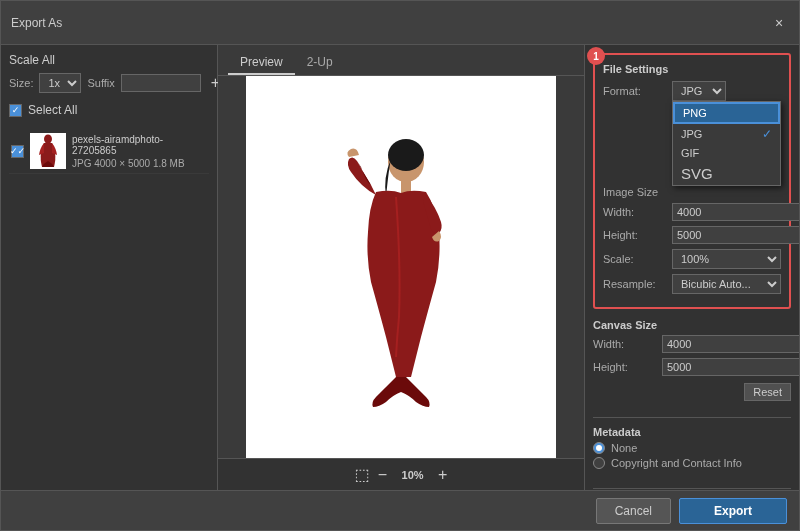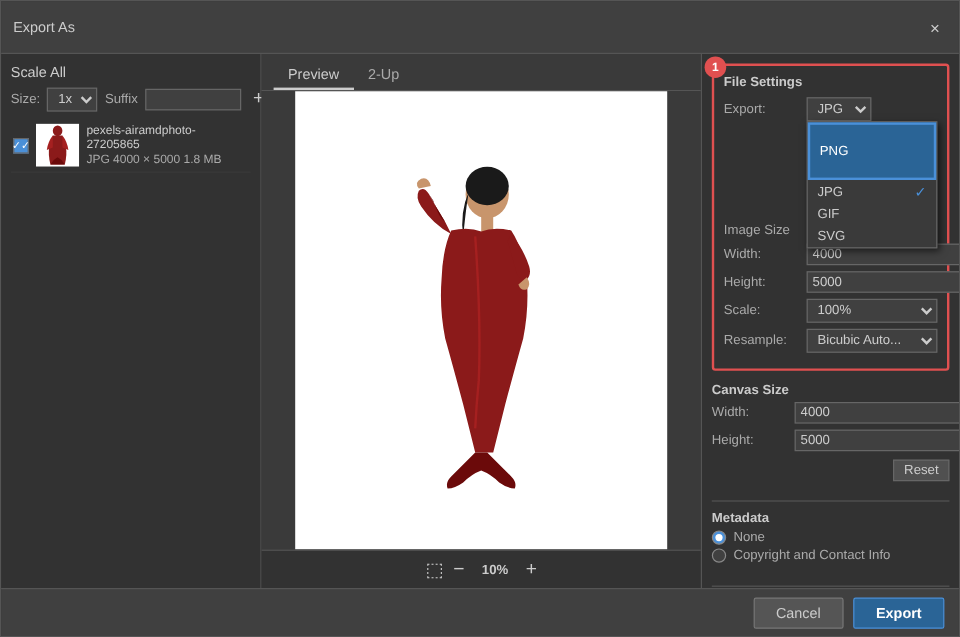--- a/index.html
+++ b/index.html
@@ -388,21 +388,21 @@
       color: #ccc;
       padding: 5px 18px;
       font-size: 12px;
       cursor: pointer;
       border-radius: 2px;
     }
     .btn-export {
       background: #2a6496;
       border: 1px solid #4a90d9;
       color: white;
-      padding: 5px 18px;
+      padding: 5px 34px;
       font-size: 12px;
       cursor: pointer;
       border-radius: 2px;
       font-weight: bold;
       position: relative;
     }
     
     .right-panel::-webkit-scrollbar { width: 6px; }
     .right-panel::-webkit-scrollbar-track { background: #2a2a2a; }
     .right-panel::-webkit-scrollbar-thumb { background: #666; border-radius: 3px; }
@@ -424,20 +424,24 @@
       <div class="size-suffix-row">
         <span class="size-label">Size:</span>
         <select class="size-select">
           <option>1x</option>
           <option>2x</option>
           <option>3x</option>
         </select>
         <span class="suffix-label">Suffix</span>
         <input class="suffix-input" type="text" style="">
         <button class="add-btn">+</button>
+      </div>
+      <div class="select-all-row">
+        <div class="checkbox checkbox-checked"></div>
+        <span class="select-all-label">Select All</span>
       </div>
       <div class="file-list">
         <div class="file-item">
           <div class="file-item-checkbox checkbox-checked" style="width:13px;height:13px;background:#4a90d9;border:1px solid #666;display:flex;align-items:center;justify-content:center;flex-shrink:0;">
             <span style="color:white;font-size:9px;">✓</span>
           </div>
           <div class="file-thumb">
 
             <svg viewBox="0 0 36 36" xmlns="http://www.w3.org/2000/svg">
               <rect width="36" height="36" fill="white"></rect>
@@ -502,39 +506,39 @@
       </div>
     </div>
 
     <div class="right-panel">
 
       <div class="file-settings-section">
         <div class="circle-badge">1</div>
         <div class="section-label">File Settings</div>
 
         <div class="field-row" style="position:relative;">
-          <span class="field-label">Export:</span>
+          <span class="field-label">Format:</span>
           <div style="flex:1;position:relative;">
             <select class="field-select">
               <option>JPG</option>
               <option>PNG</option>
               <option>GIF</option>
               <option>SVG</option>
             </select>
             
             <div style="position:absolute;top:100%;left:0;background:#3a3a3a;border:1px solid #666;z-index:200;width:100%;box-shadow:2px 2px 6px rgba(0,0,0,0.6);">
-              <div style="padding:16px 8px;background:#2a6496;color:white;font-size:11px;border:2px solid #4a90d9;display:flex;justify-content:space-between;">
+              <div style="padding:3px 8px;background:#2a6496;color:white;font-size:11px;border:2px solid #4a90d9;display:flex;justify-content:space-between;">
                 <span>PNG</span>
               </div>
               <div style="padding:3px 8px;color:#ccc;font-size:11px;display:flex;justify-content:space-between;align-items:center;">
                 <span>JPG</span>
                 <span style="color:#4a90d9;font-size:12px;">✓</span>
               </div>
               <div style="padding:3px 8px;color:#ccc;font-size:11px;">GIF</div>
-              <div style="padding:3px 8px;color:#ccc;font-size:11px;">SVG</div>
+              <div style="padding:3px 8px;color:#ccc;font-size:15px;">SVG</div>
             </div>
           </div>
         </div>
 
         <div class="field-row" style="margin-top:85px;">
           <span class="field-label">Image Size</span>
         </div>
         <div class="field-row">
           <span class="field-label">Width:</span>
           <input class="field-input" type="text" value="4000" style="">

